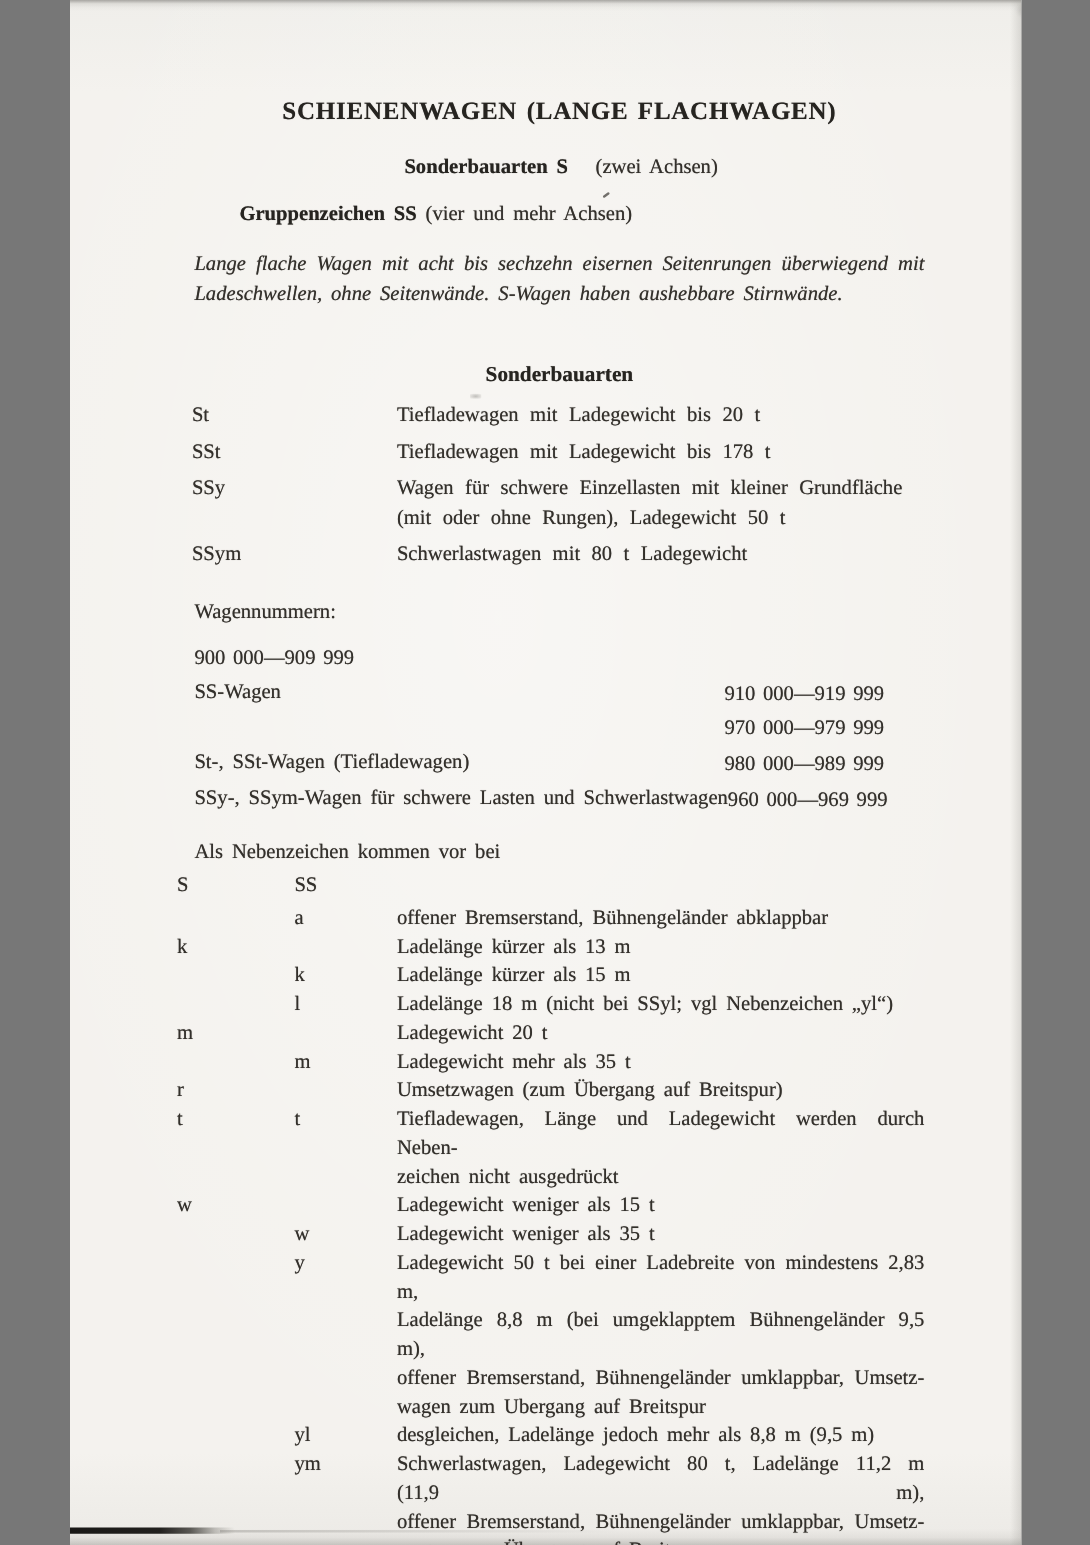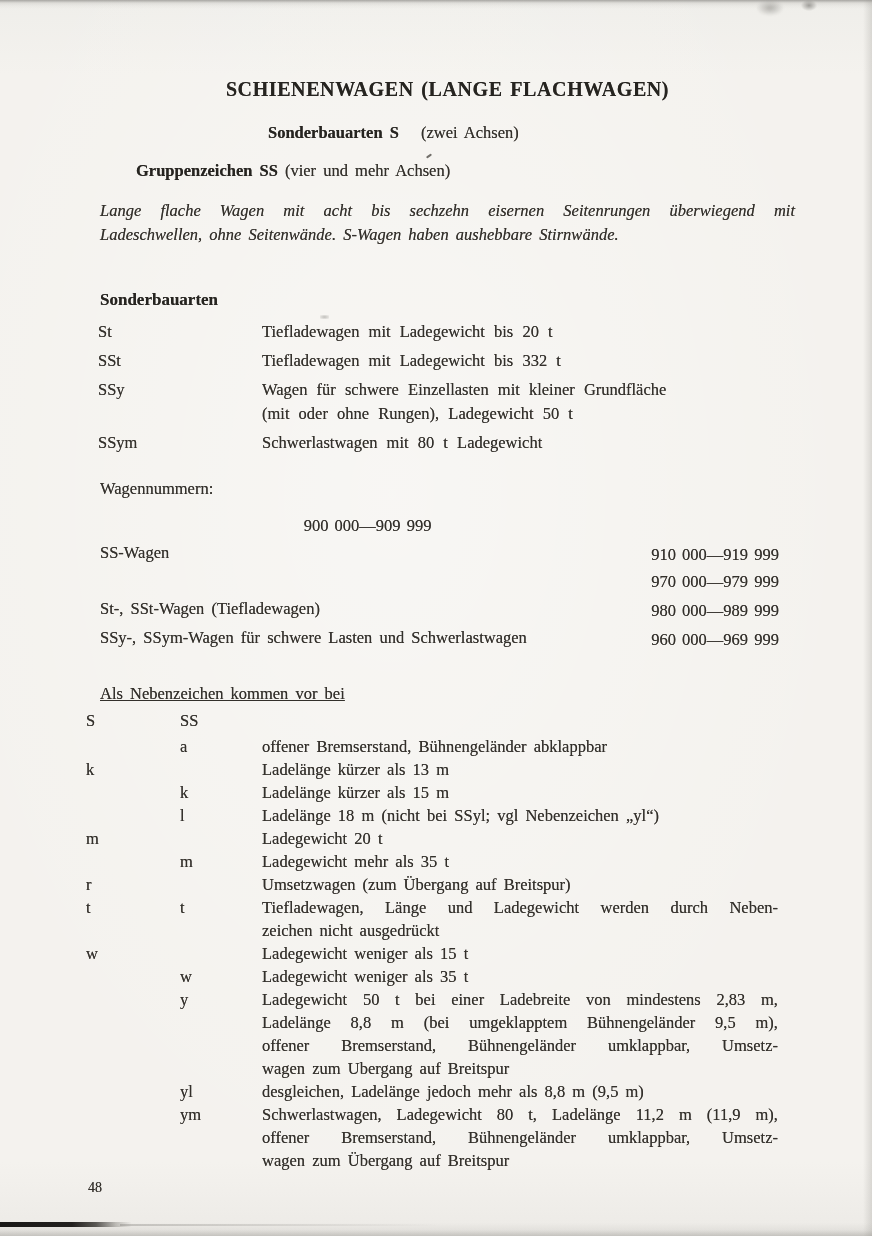--- a/index.html
+++ b/index.html
@@ -1,18 +1,18 @@
 <!DOCTYPE html>
 <html><head>
 <meta charset="utf-8">
 <style>
   html,body{margin:0;padding:0;background:#777;}
   .paper{
     position:relative;
-    width:872px;height:1236px;
+    width:761px;height:1236px;
     margin:0 auto;
     background:
       radial-gradient(ellipse at 45% 40%, rgba(255,255,255,0.35), rgba(255,255,255,0) 70%),
       linear-gradient(180deg,#efeeea 0%, #f4f2ee 6%, #f4f2ee 94%, #eceae6 100%),
       #f3f1ec;
     overflow:hidden;
     font-family:"Liberation Serif","DejaVu Serif",serif;
     color:#33302b;
     -webkit-font-smoothing:antialiased;
   }
@@ -39,35 +39,35 @@
   .gruppe-2{margin-top:16px;position:relative;margin-left:36px;}
   .gruppe .g-label{font-weight:bold;color:#262420;}
   .gruppe-1 .g-label{margin-right:22px;}
   .gruppe-2 .g-label{margin-right:7px;}
   
   .intro{margin-top:17px;line-height:24px;font-style:italic;}
   .jl{text-align:justify;text-align-last:justify;}
   .line{white-space:nowrap;}
   
   .sb-head{
-    margin-top:41px;font-weight:bold;
+    margin-top:41px;text-align:center;font-weight:bold;
     font-size:17px;line-height:23px;color:#262420;word-spacing:1px;
   }
   .sb-table{margin-top:9px;margin-left:-2px;}
   .sb-row{display:grid;grid-template-columns:164px 1fr;line-height:24px;margin-bottom:5px;}
   .sb-desc{word-spacing:5px;max-width:520px;}
   
   .wn-head{margin-top:22px;line-height:23px;}
   .wn-table{margin-top:10px;}
   .wn-row{display:grid;grid-template-columns:1fr 160px;line-height:27px;}
   .wn-label{white-space:nowrap;}
-  .wn-ranges{text-align:center;padding-top:2px;word-spacing:2px;}
+  .wn-ranges{text-align:left;padding-top:2px;word-spacing:2px;}
   .wn-range{white-space:nowrap;}
   
-  .nb-head{margin-top:29px;line-height:23px;text-decoration:underline;}
+  .nb-head{margin-top:16px;line-height:23px;}
   .nb-cols{margin-top:4px;display:grid;grid-template-columns:94px 82px 1fr;margin-left:-14px;line-height:23px;}
   .nb-table{margin-top:3px;margin-left:-14px;}
   .nb-row{display:grid;grid-template-columns:94px 82px 1fr;line-height:23px;}
   .nb-desc{max-width:516px;word-spacing:3px;}
   
   .pagenum{margin-top:4px;margin-left:-12px;font-size:14px;line-height:24px;}
   
   .edge-top{position:absolute;top:0;left:0;right:0;height:9px;
     background:linear-gradient(180deg, rgba(108,106,102,0.55), rgba(160,158,153,0.22) 3px, rgba(190,188,183,0.1) 6px, rgba(0,0,0,0));}
   .edge-right{position:absolute;top:0;right:0;bottom:0;width:9px;
@@ -122,21 +122,21 @@
     <div class="sb-table">
       <div class="sb-row">
         <div>St</div>
         <div class="sb-desc">
             <div class="line">Tiefladewagen mit Ladegewicht bis 20 t</div>
           </div>
       </div>
       <div class="sb-row">
         <div>SSt</div>
         <div class="sb-desc">
-            <div class="line">Tiefladewagen mit Ladegewicht bis 332 t</div>
+            <div class="line">Tiefladewagen mit Ladegewicht bis 178 t</div>
           </div>
       </div>
       <div class="sb-row">
         <div>SSy</div>
         <div class="sb-desc">
           <div class="line">Wagen für schwere Einzellasten mit kleiner Grundfläche</div>
           <div class="line">(mit oder ohne Rungen), Ladegewicht 50 t</div>
         </div>
       </div>
       <div class="sb-row">

